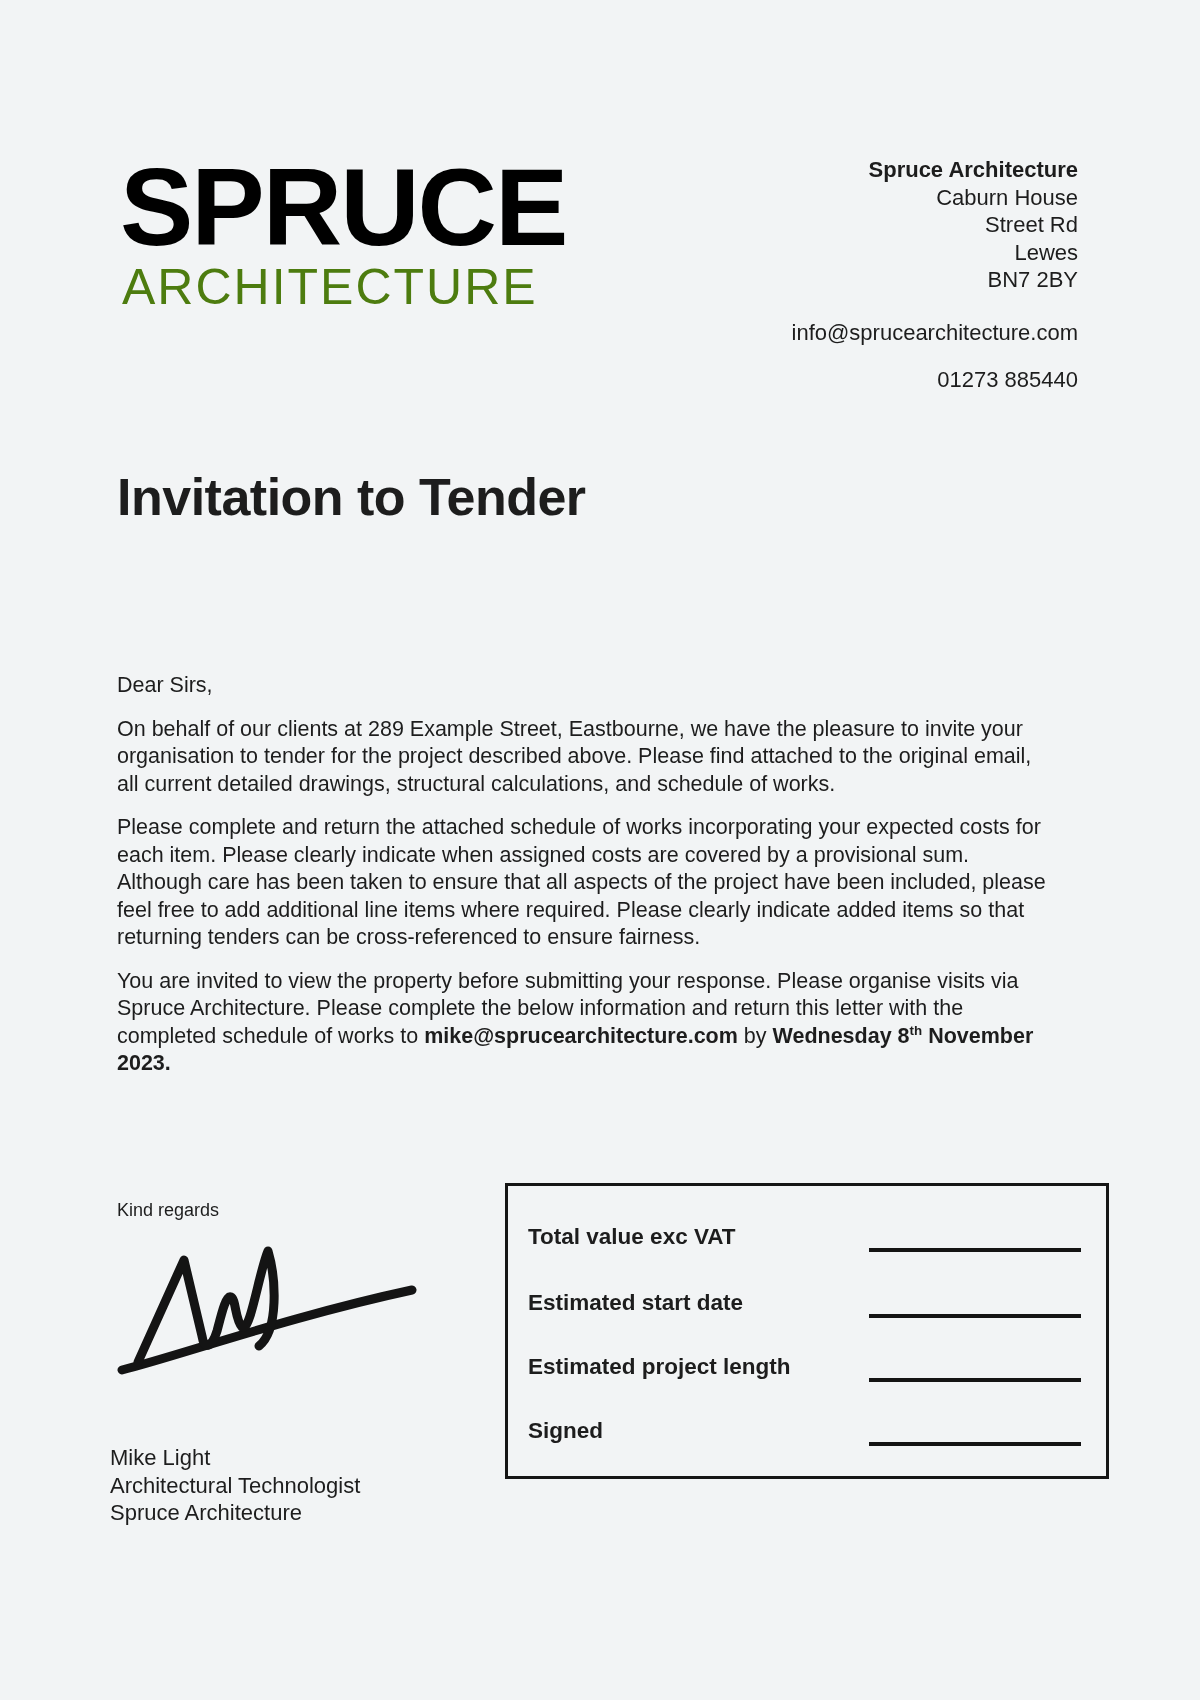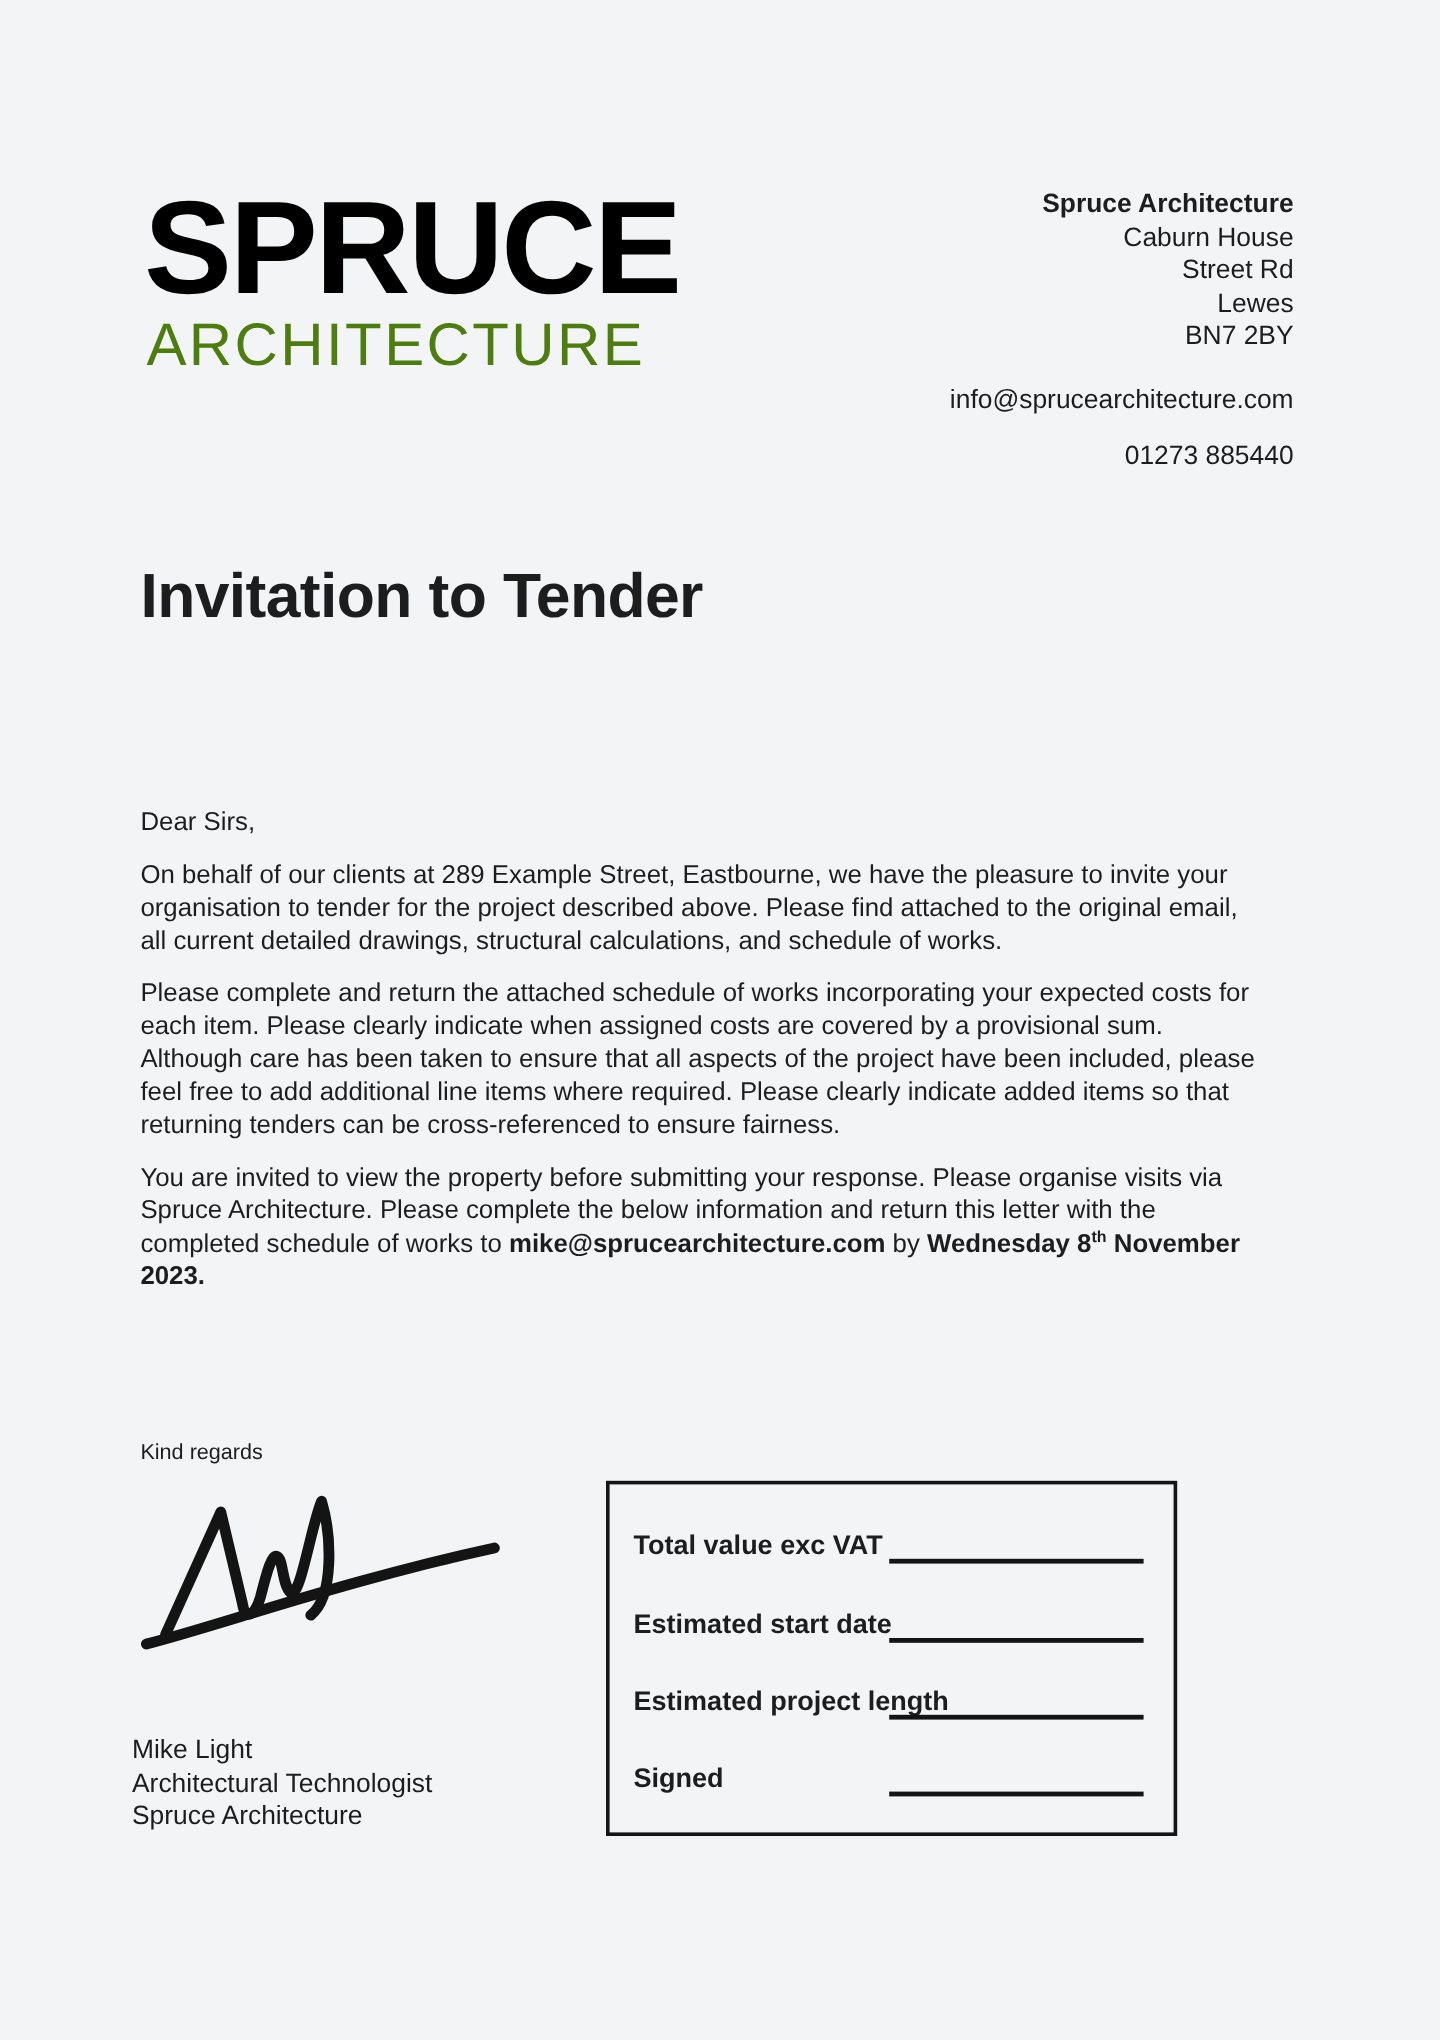--- a/index.html
+++ b/index.html
@@ -58,22 +58,22 @@
   
   .signoff { position: absolute; left: 117px; top: 1200px; font-size: 18px; }
   .signature-svg { position: absolute; left: 116px; top: 1238px; }
   .signatory {
     position: absolute; left: 110px; top: 1398px;
     font-size: 22px; line-height: 27.5px; margin-top: 46px;
   }
 
   
   .form-box {
-    position: absolute; left: 505px; top: 1234px;
-    width: 476px; height: 296px;
+    position: absolute; left: 505px; top: 1183px;
+    width: 604px; height: 296px;
     border: 3px solid #151515;
   }
   .form-row { position: absolute; left: 0; width: 100%; }
   .form-row .label {
     position: absolute; left: 20px; top: 0;
     font-size: 22.5px; font-weight: 700; white-space: nowrap;
   }
   .form-row .line {
     position: absolute; right: 25px; top: 24px;
     width: 212px; height: 4px; background: #141414;

